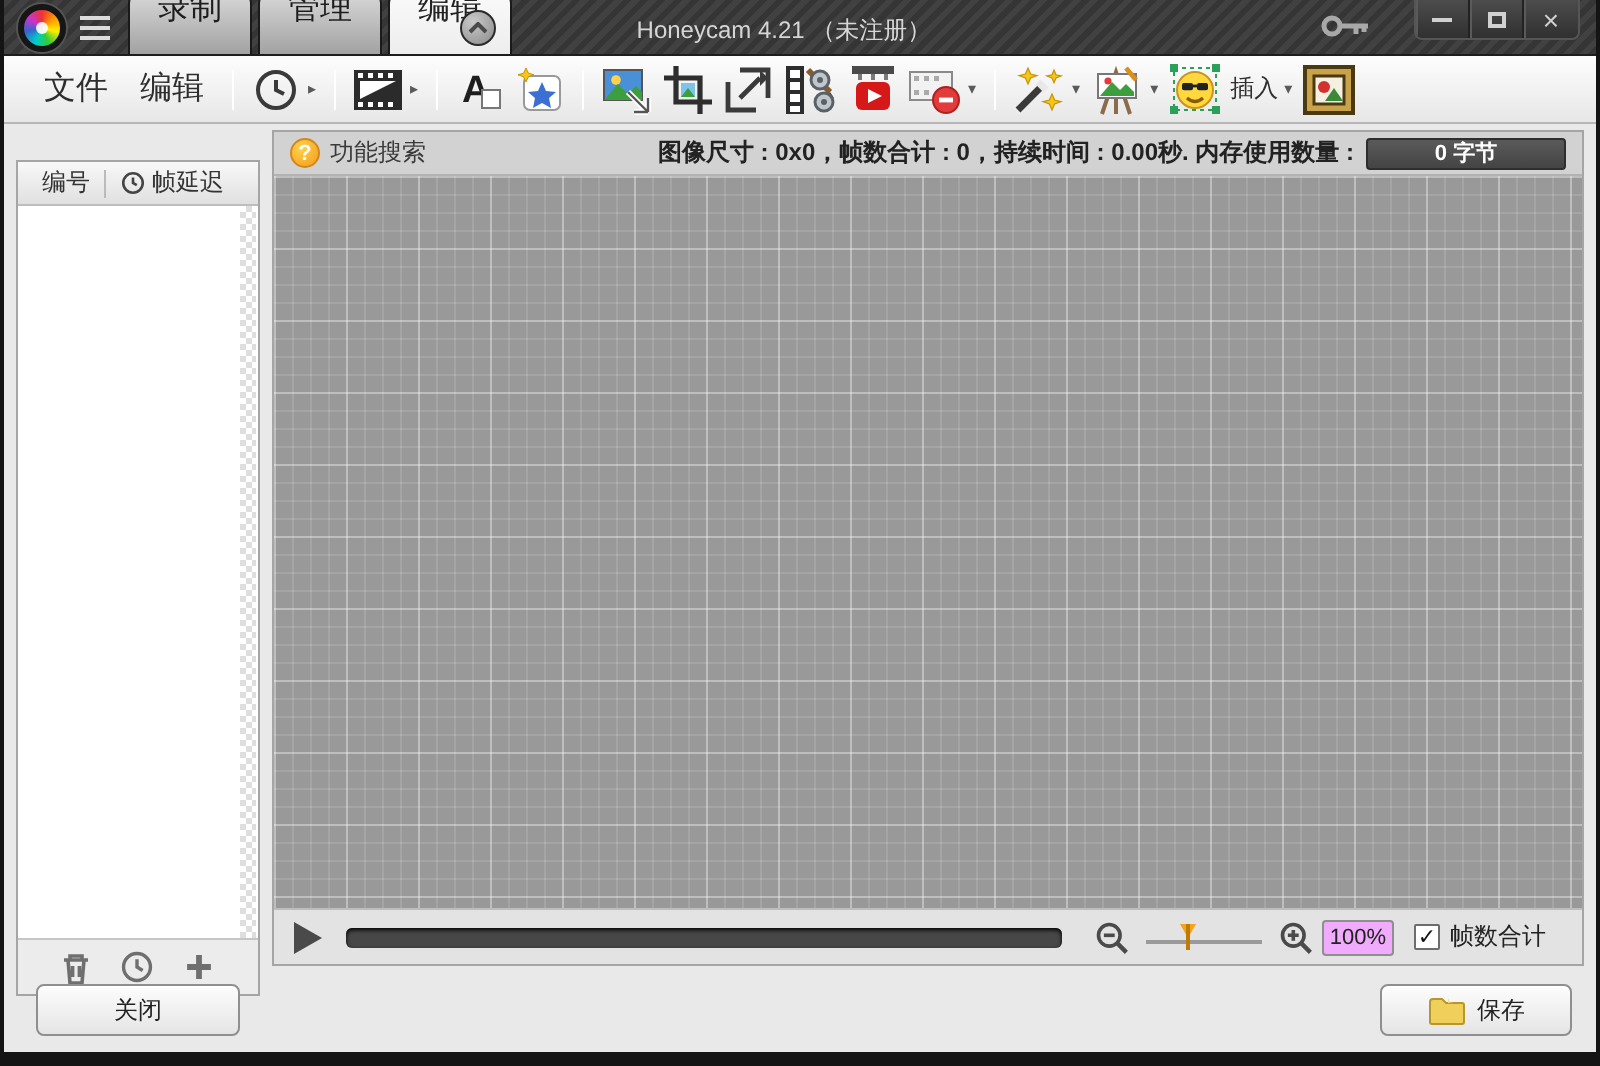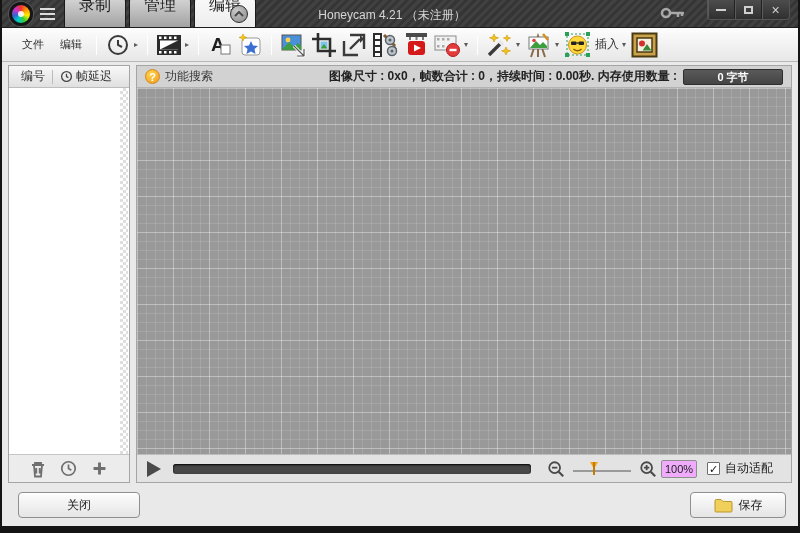--- a/index.html
+++ b/index.html
@@ -40,30 +40,30 @@
     color:#cfcfcf; border-right:1px solid #222; box-shadow:inset 1px 0 0 #5a5a5a; cursor:pointer; }
   .winbtn:last-child { border-right:none; }
   .glyph-min { width:10px; height:2px; background:#d0d0d0; }
   .glyph-max { width:9px; height:8px; border:2px solid #d0d0d0; position:relative; }
   .glyph-close { font-size:14px; line-height:14px; color:#d0d0d0; }
 
   
   .toolbar { position:absolute; left:0; top:28px; width:796px; height:34px;
     background:linear-gradient(#fdfdfd,#e7e7e7); border-bottom:1px solid #b7b7b7;
     display:flex; align-items:center; padding-left:12px; }
-  .menu-item { font-size:11px; color:#2e2e2e; padding:4px 8px; cursor:default; }
+  .menu-item { font-size:16px; color:#2e2e2e; padding:4px 8px; cursor:default; }
   .tsep { width:1px; height:20px; background:#bdbdbd; border-right:1px solid #fff; margin:0 6px; }
   .tbtn { height:30px; min-width:30px; display:flex; align-items:center; justify-content:center;
     border-radius:3px; padding:0 2px; cursor:pointer; }
   .drop { font-size:8px; color:#5a5a5a; margin:0 3px 0 1px; }
   .tlabel { font-size:12px; color:#2e2e2e; margin-left:3px; }
   svg { display:block; }
 
   
-  .left-panel { position:absolute; left:6px; top:65px; width:122px; height:418px;
+  .left-panel { position:absolute; left:6px; top:80px; width:122px; height:418px;
     border:1px solid #a5a5a5; background:#fff; }
   .list-header { height:22px; background:linear-gradient(#f8f8f8,#e0e0e0);
     border-bottom:1px solid #bdbdbd; display:flex; align-items:center;
     font-size:12px; color:#333; padding-left:12px; }
   .lh-sep { width:1px; height:14px; background:#bbb; margin:0 7px; }
   .list-body { position:absolute; left:0; top:22px; right:0; bottom:28px; background:#fff; }
   .scroll-track { position:absolute; right:1px; top:0; bottom:0; width:8px;
     background-image:conic-gradient(#dedede 25%,#ffffff 0 50%,#dedede 0 75%,#ffffff 0);
     background-size:6px 6px; }
   .list-footer { position:absolute; left:0; bottom:0; right:0; height:28px;
@@ -108,21 +108,21 @@
   .zoom-val { width:36px; height:18px; background:#f0abfc; border:1px solid #8f8f8f; border-radius:2px;
     font-size:11px; color:#222; text-align:center; line-height:17px; margin:0 10px 0 4px; cursor:pointer; }
   .checkbox { width:13px; height:13px; background:#fff; border:1px solid #6d6d6d; border-radius:1px;
     font-size:11px; line-height:12px; text-align:center; color:#111; margin-right:5px; cursor:pointer; }
   .autofit-label { font-size:12px; color:#222; }
 
   
   .btm-btn { position:absolute; bottom:8px; height:26px; border:1px solid #8f8f8f; border-radius:4px;
     background:linear-gradient(#fdfdfd,#e5e5e5); box-shadow:inset 0 1px 0 #fff;
     font-size:12px; color:#222; display:flex; align-items:center; justify-content:center; cursor:pointer; }
-  #close-btn { left:16px; width:122px; }
+  #close-btn { left:16px; width:102px; }
   #save-btn { right:12px; width:96px; gap:6px; }
 </style>
 </head>
 <body>
 
 <div id="window">
 <div id="inner">
 
   <div class="titlebar">
     <div class="logo"></div>
@@ -377,21 +377,21 @@
         <div class="track"></div>
         <div class="thumb"></div>
       </div>
       <svg width="18" height="18" viewBox="0 0 20 20">
         <circle cx="8.5" cy="8.5" r="6" fill="none" stroke="#4a4a4a" stroke-width="2"></circle>
         <path d="M13 13 L18 18" stroke="#4a4a4a" stroke-width="2.4"></path>
         <path d="M5.5 8.5 H11.5 M8.5 5.5 V11.5" stroke="#4a4a4a" stroke-width="2"></path>
           </svg>
       <div class="zoom-val">100%</div>
       <div class="checkbox">✓</div>
-      <span class="autofit-label">自动适配</span>
+      <span class="autofit-label">帧数合计</span>
     </div>
   </div>
 
   <div class="btm-btn" id="close-btn">
     <span>关闭</span>
   </div>
   <div class="btm-btn" id="save-btn">
     <svg width="19" height="15" viewBox="0 0 19 15">
       <path d="M1 3 Q1 1.5 2.5 1.5 H7 L9 3.5 H17 Q18 3.5 18 4.5 V13 Q18 14 17 14 H2 Q1 14 1 13 Z" fill="#f0cf5a" stroke="#b8962e"></path>
       <path d="M10 1 L10.8 2.8 L12.8 3 L10 3.5 Z" fill="#f5e28a"></path>

